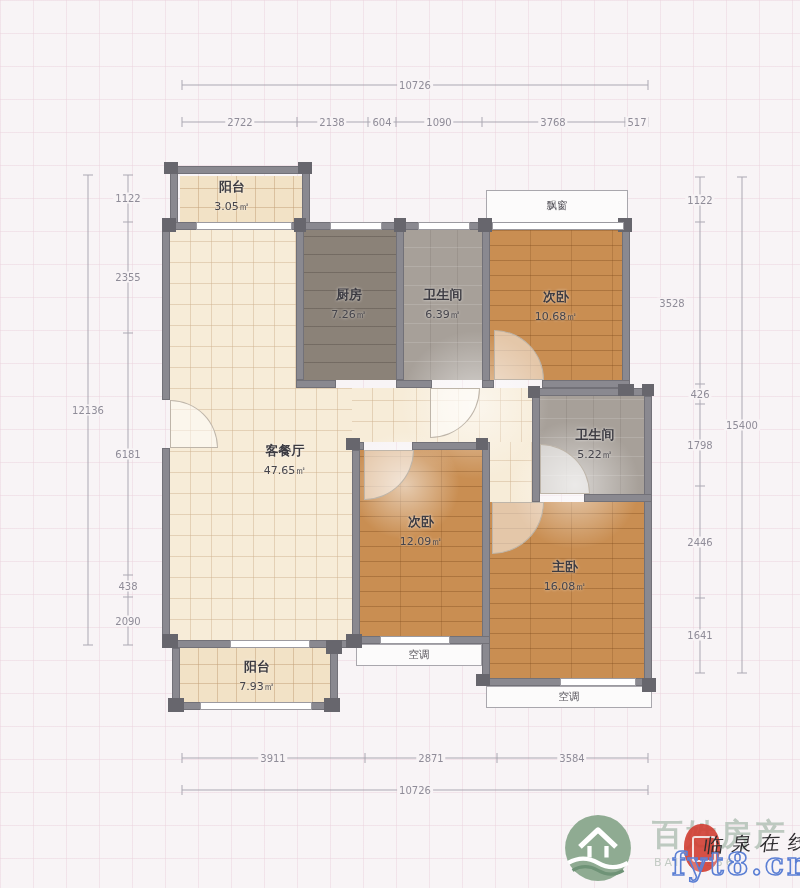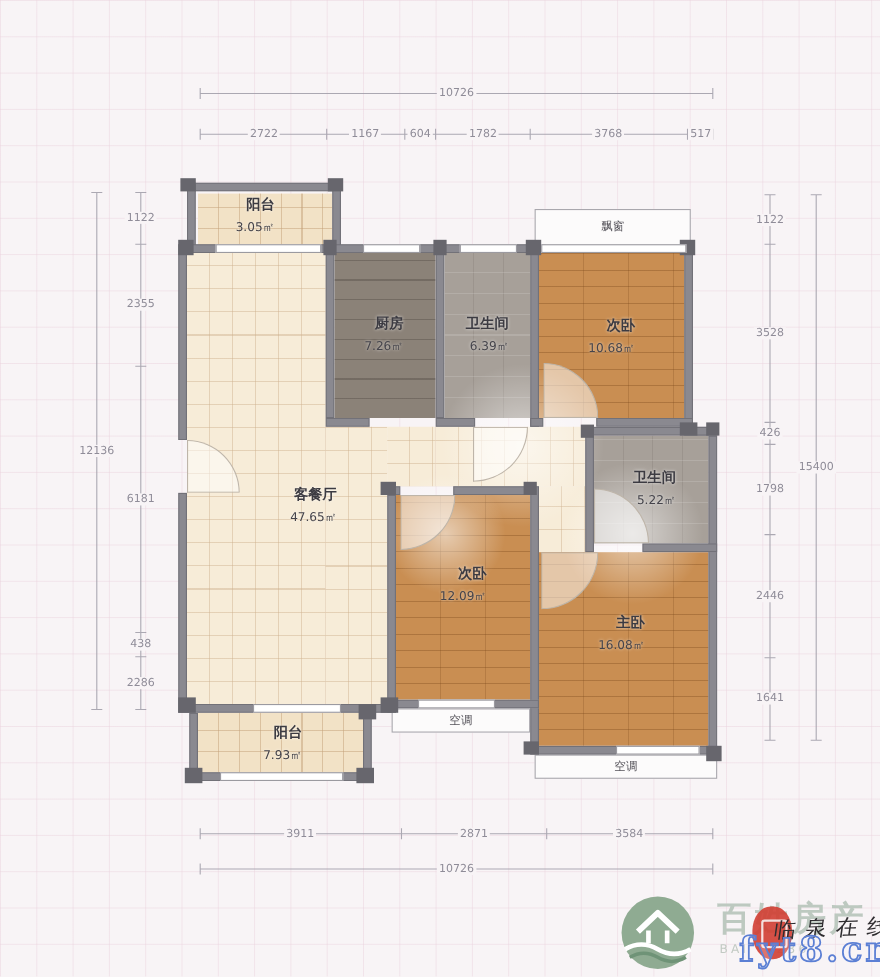--- a/index.html
+++ b/index.html
@@ -24,21 +24,21 @@
   .bfloor{background-color:#a7a099;
         background-image:repeating-linear-gradient(0deg,transparent 0 18px,rgba(255,255,255,.14) 18px 19px),
                          repeating-linear-gradient(90deg,transparent 0 26px,rgba(70,60,55,.12) 26px 27px);}
   .white-strip{position:absolute;background:#fcfbfb;border:1px solid #a9a7ad;box-sizing:border-box;}
   .wall{position:absolute;background:#8a8990;box-shadow:inset 0 0 0 1px rgba(60,58,66,.3);}
   .pillar{position:absolute;background:#67666d;}
   .win{position:absolute;background:#ffffff;border:1px solid #9b9aa0;box-sizing:border-box;}
   .arc{position:absolute;background:rgba(255,255,255,.5);border:1px solid #beb5a9;box-sizing:border-box;}
   .glare{position:absolute;border-radius:50%;pointer-events:none;
          background:radial-gradient(circle,rgba(255,255,255,.55) 0%,rgba(255,255,255,0) 70%);}
-  .room-label{position:absolute;transform:translateX(-50%);text-align:right;color:#3c3b42;
+  .room-label{position:absolute;transform:translateX(-50%);text-align:center;color:#3c3b42;
               font-size:13px;font-weight:700;line-height:1;white-space:nowrap;
               text-shadow:0 0 3px rgba(255,255,255,.7);}
   .room-label .rarea{display:block;margin-top:8px;font-size:11px;font-weight:400;color:#45444b;}
   .feat{position:absolute;transform:translate(-50%,-50%);font-size:10.5px;color:#55535a;white-space:nowrap;}
   .dim{position:absolute;transform:translate(-50%,-50%);font-size:10px;color:#8f8c98;
        background:#f8f4f6;padding:0 2px;white-space:nowrap;}
   svg.dims{position:absolute;left:0;top:0;}
   
   .watermark{position:absolute;left:556px;top:808px;width:246px;height:80px;}
   .logo-circle{position:absolute;left:8px;top:6px;width:68px;height:68px;}
@@ -158,37 +158,37 @@
       <path d="M182 790 H648 M182 785 V795 M648 785 V795"></path>
       <path d="M88 175 V645 M83 175 H93 M83 645 H93"></path>
       <path d="M128 175 V645 M123 175 H133 M123 222 H133 M123 333 H133 M123 575 H133 M123 597 H133 M123 645 H133"></path>
       <path d="M700 177 V673 M695 177 H705 M695 222 H705 M695 384 H705 M695 404 H705 M695 486 H705 M695 598 H705 M695 673 H705"></path>
       <path d="M742 177 V673 M737 177 H747 M737 673 H747"></path>
     </g>
   </svg>
 
   <span class="dim" style="left:415px;top:85px">10726</span>
   <span class="dim" style="left:240px;top:122px">2722</span>
-  <span class="dim" style="left:332px;top:122px">1167</span>
+  <span class="dim" style="left:332px;top:122px">2138</span>
   <span class="dim" style="left:382px;top:122px">604</span>
-  <span class="dim" style="left:439px;top:122px">1782</span>
+  <span class="dim" style="left:439px;top:122px">1090</span>
   <span class="dim" style="left:553px;top:122px">3768</span>
   <span class="dim" style="left:637px;top:122px">517</span>
   <span class="dim" style="left:273px;top:758px">3911</span>
   <span class="dim" style="left:431px;top:758px">2871</span>
   <span class="dim" style="left:572px;top:758px">3584</span>
   <span class="dim" style="left:415px;top:790px">10726</span>
   <span class="dim" style="left:88px;top:410px">12136</span>
   <span class="dim" style="left:128px;top:198px">1122</span>
   <span class="dim" style="left:128px;top:277px">2355</span>
   <span class="dim" style="left:128px;top:454px">6181</span>
   <span class="dim" style="left:128px;top:586px">438</span>
-  <span class="dim" style="left:128px;top:621px">2286</span>
+  <span class="dim" style="left:128px;top:621px">2090</span>
   <span class="dim" style="left:700px;top:200px">1122</span>
-  <span class="dim" style="left:700px;top:303px">3528</span>
+  <span class="dim" style="left:672px;top:303px">3528</span>
   <span class="dim" style="left:700px;top:394px">426</span>
   <span class="dim" style="left:700px;top:445px">1798</span>
   <span class="dim" style="left:700px;top:542px">2446</span>
   <span class="dim" style="left:700px;top:635px">1641</span>
   <span class="dim" style="left:742px;top:425px">15400</span>
 
   <span class="feat" style="left:557px;top:206px">飘窗</span>
   <span class="feat" style="left:419px;top:655px">空调</span>
   <span class="feat" style="left:569px;top:697px">空调</span>
 

